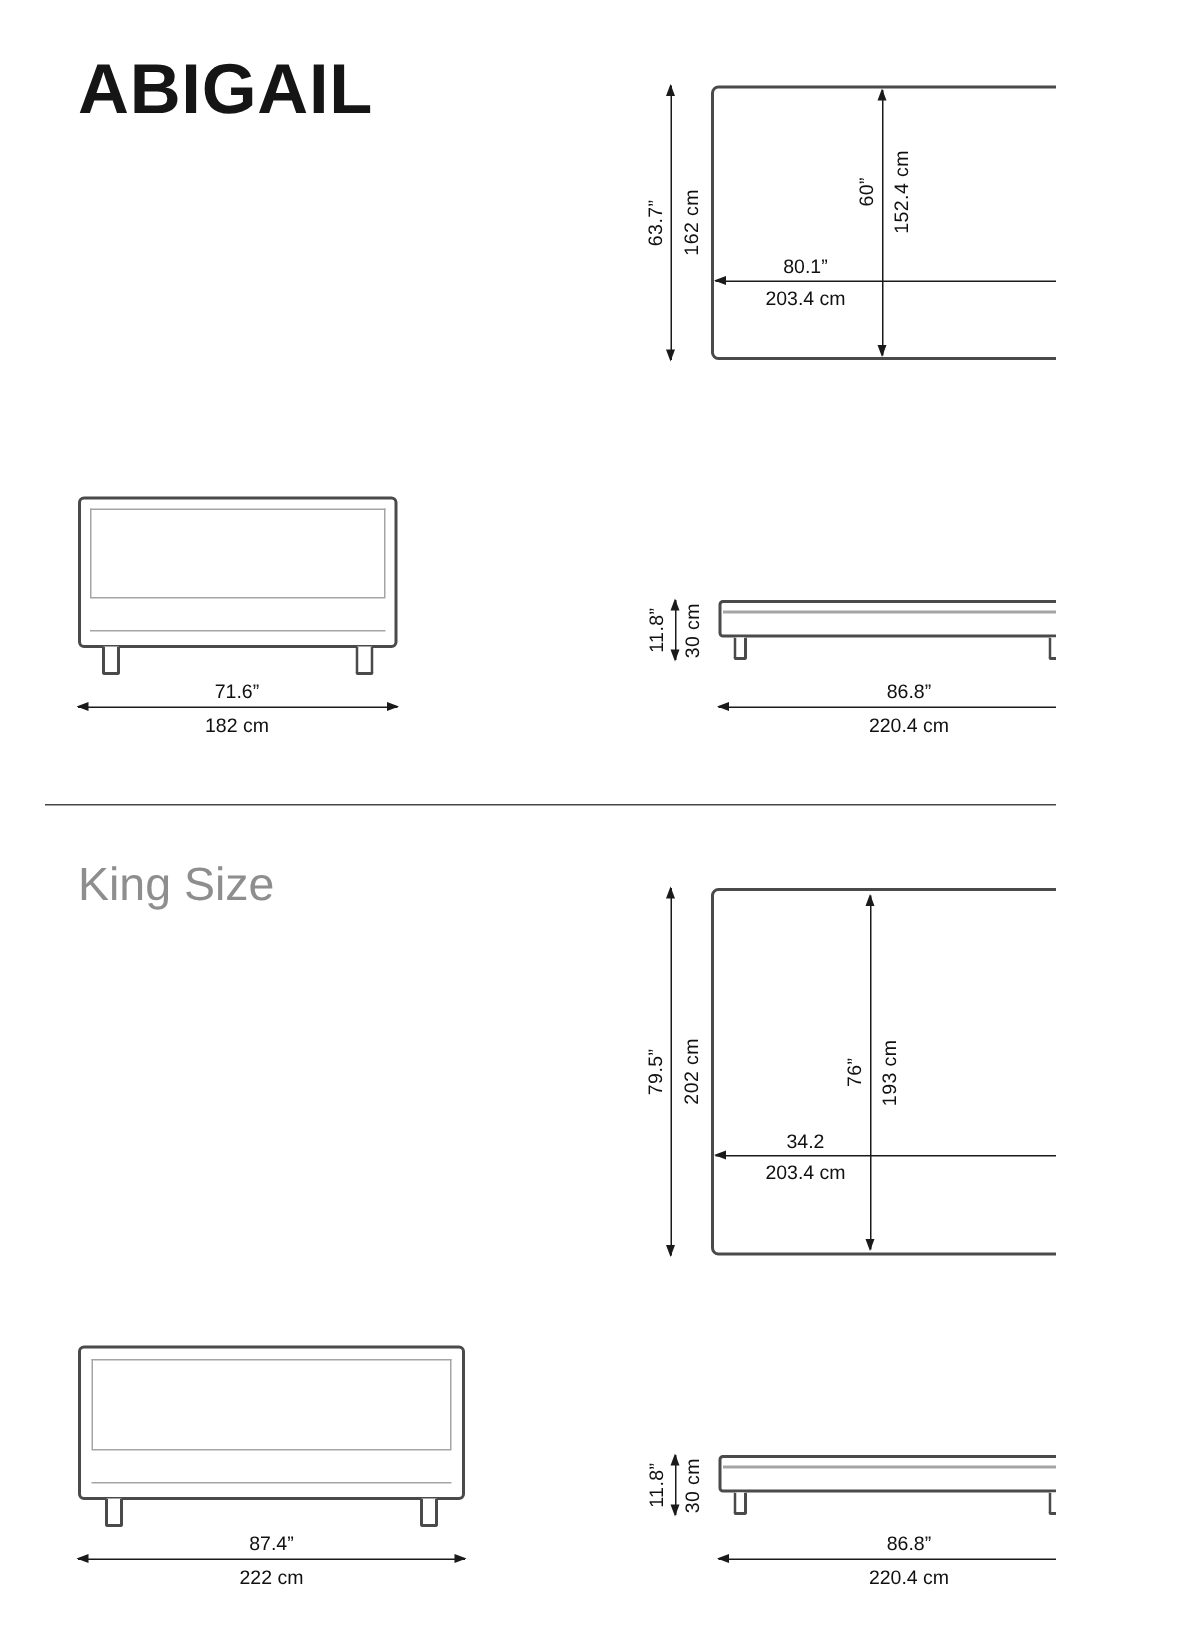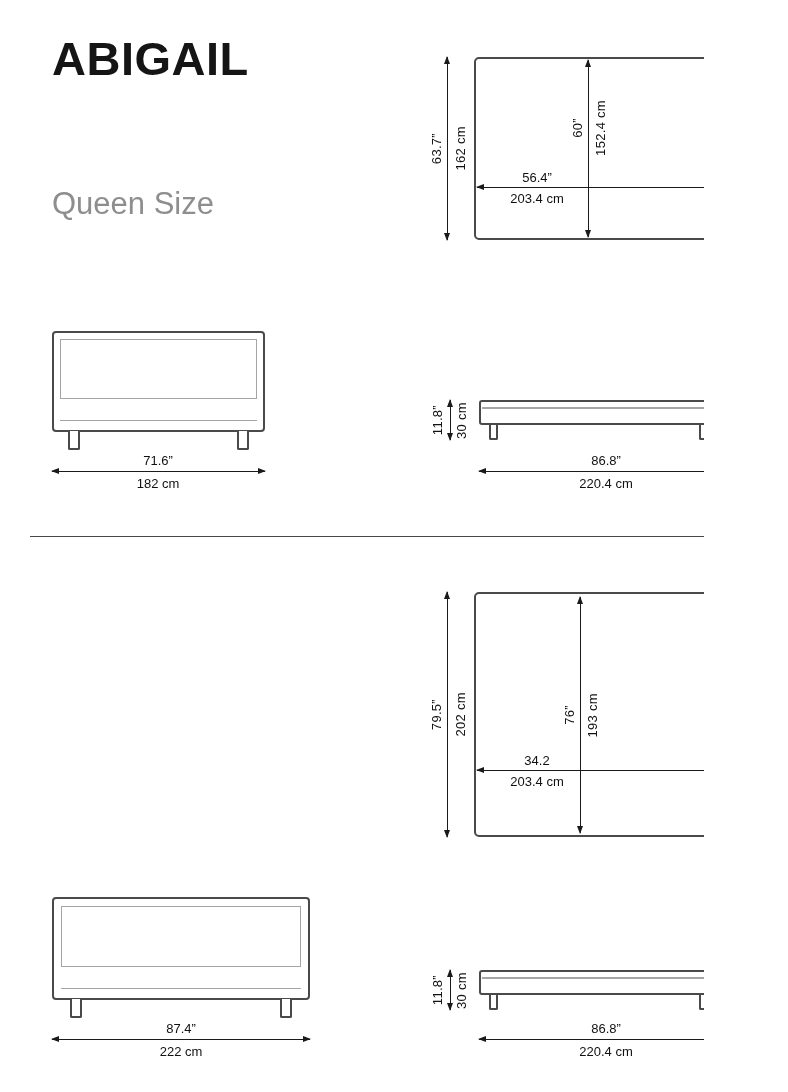--- a/index.html
+++ b/index.html
@@ -46,21 +46,20 @@
   .divider { position:absolute; background:#474747; }
 </style>
 </head>
 <body>
 
 <div class="page">
 
   <div class="title">
     <div>ABIGAIL</div>
   </div>
-  <div class="size-label" style="left:52px;top:186px">Queen Size</div>
 
   <div>
     <div class="rect-dark" style="left:474px;top:57px;width:242px;height:183px;border-radius:5px 2px 2px 5px"></div>
     <div class="rect-dark" style="left:719px;top:40px;width:16px;height:218px;border-radius:2px"></div>
     <div class="gline" style="left:726px;top:44px;width:1.5px;height:210px"></div>
 
     <div class="dim-v" style="left:447px;top:57px;height:183px"></div>
     <div class="vlab" style="left:428px;top:57px;height:183px">
         <span>63.7”</span>
       </div>
@@ -70,21 +69,21 @@
 
     <div class="dim-v" style="left:588px;top:60px;height:177px"></div>
     <div class="vlab" style="left:569px;top:65px;height:125px">
         <span>60”</span>
       </div>
     <div class="vlab" style="left:592px;top:65px;height:125px">
         <span>152.4 cm</span>
       </div>
 
     <div class="dim-h" style="left:477px;top:187px;width:236px"></div>
-    <div class="hlab" style="left:497px;top:170px;width:80px">56.4”</div>
+    <div class="hlab" style="left:497px;top:170px;width:80px">80.1”</div>
     <div class="hlab" style="left:497px;top:191px;width:80px">203.4 cm</div>
 
     <div class="dim-v" style="left:748px;top:40px;height:218px"></div>
     <div class="vlab" style="left:753px;top:40px;height:218px">
         <span>71.6”</span>
       </div>
     <div class="vlab" style="left:769px;top:40px;height:218px">
         <span>182 cm</span>
       </div>
   </div>
@@ -124,20 +123,21 @@
         <span>99.8 cm</span>
       </div>
 
     <div class="dim-h" style="left:479px;top:471px;width:254px"></div>
     <div class="hlab" style="left:556px;top:453px;width:100px">86.8”</div>
     <div class="hlab" style="left:556px;top:476px;width:100px">220.4 cm</div>
   </div>
 
   <div class="divider" style="left:30px;top:536px;width:728px;height:1px"></div>
 
+  <div class="size-label" style="left:52px;top:572px">King Size</div>
 
   <div>
     <div class="rect-dark" style="left:474px;top:592px;width:242px;height:245px;border-radius:5px 2px 2px 5px"></div>
     <div class="rect-dark" style="left:719px;top:580px;width:16px;height:269px;border-radius:2px"></div>
     <div class="gline" style="left:726px;top:584px;width:1.5px;height:261px"></div>
 
     <div class="dim-v" style="left:447px;top:592px;height:245px"></div>
     <div class="vlab" style="left:428px;top:592px;height:245px">
         <span>79.5”</span>
       </div>

